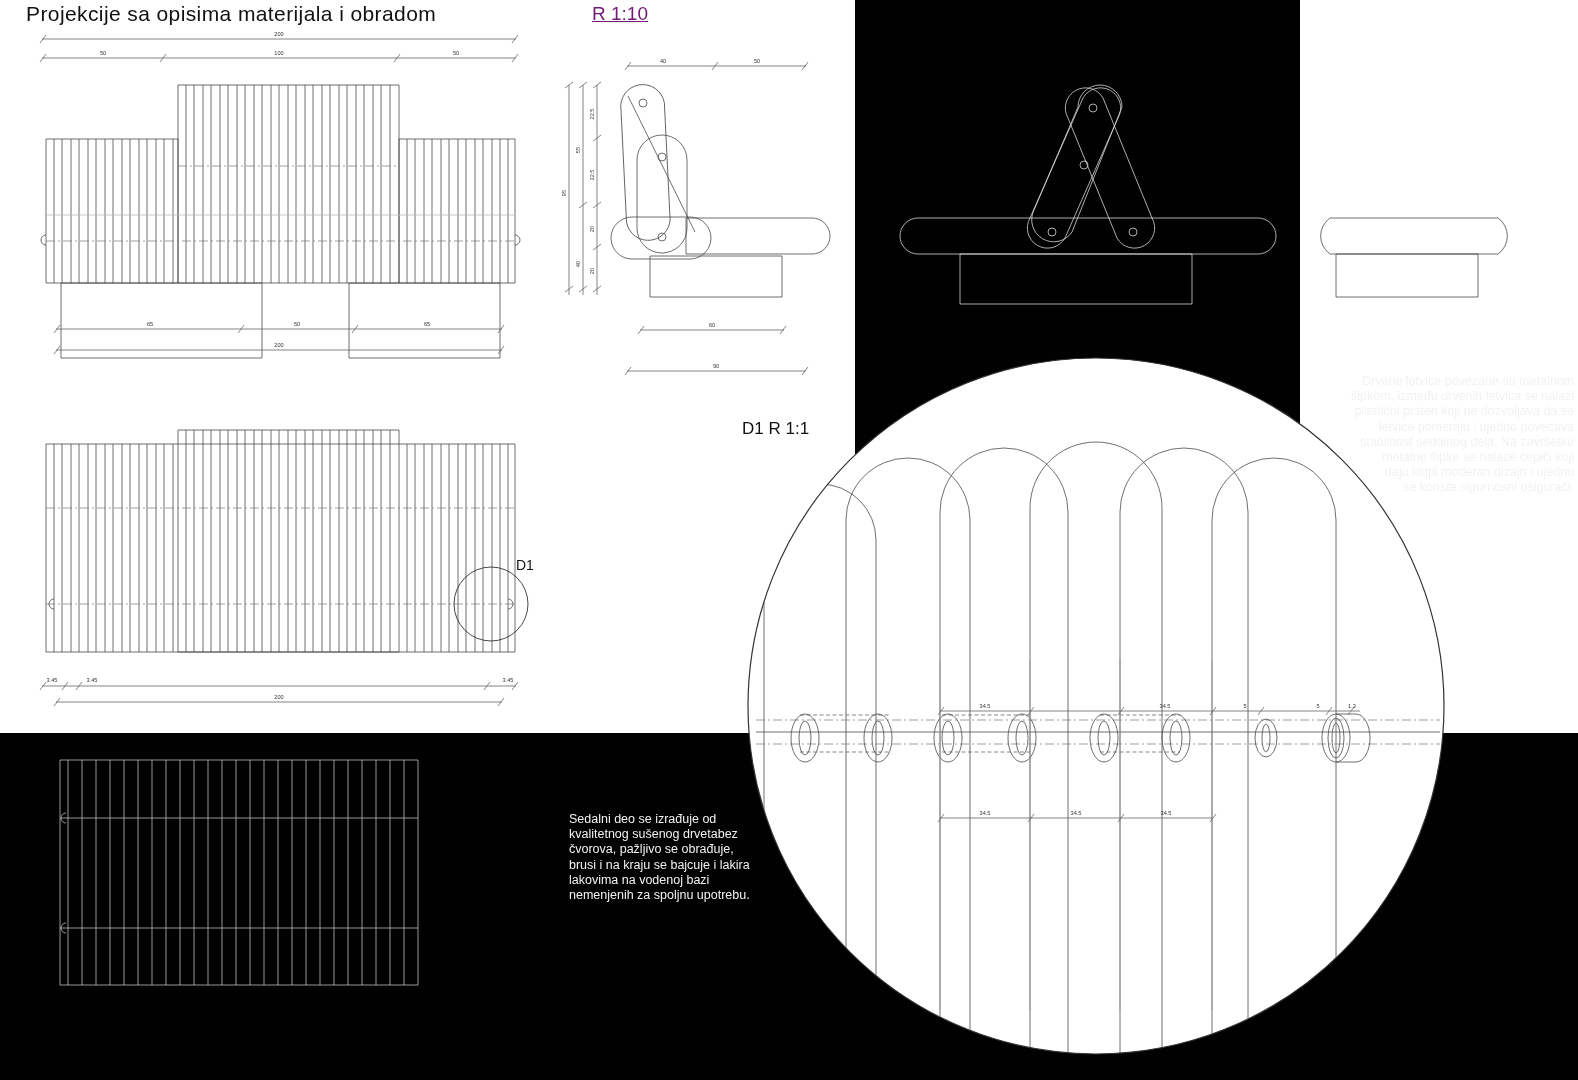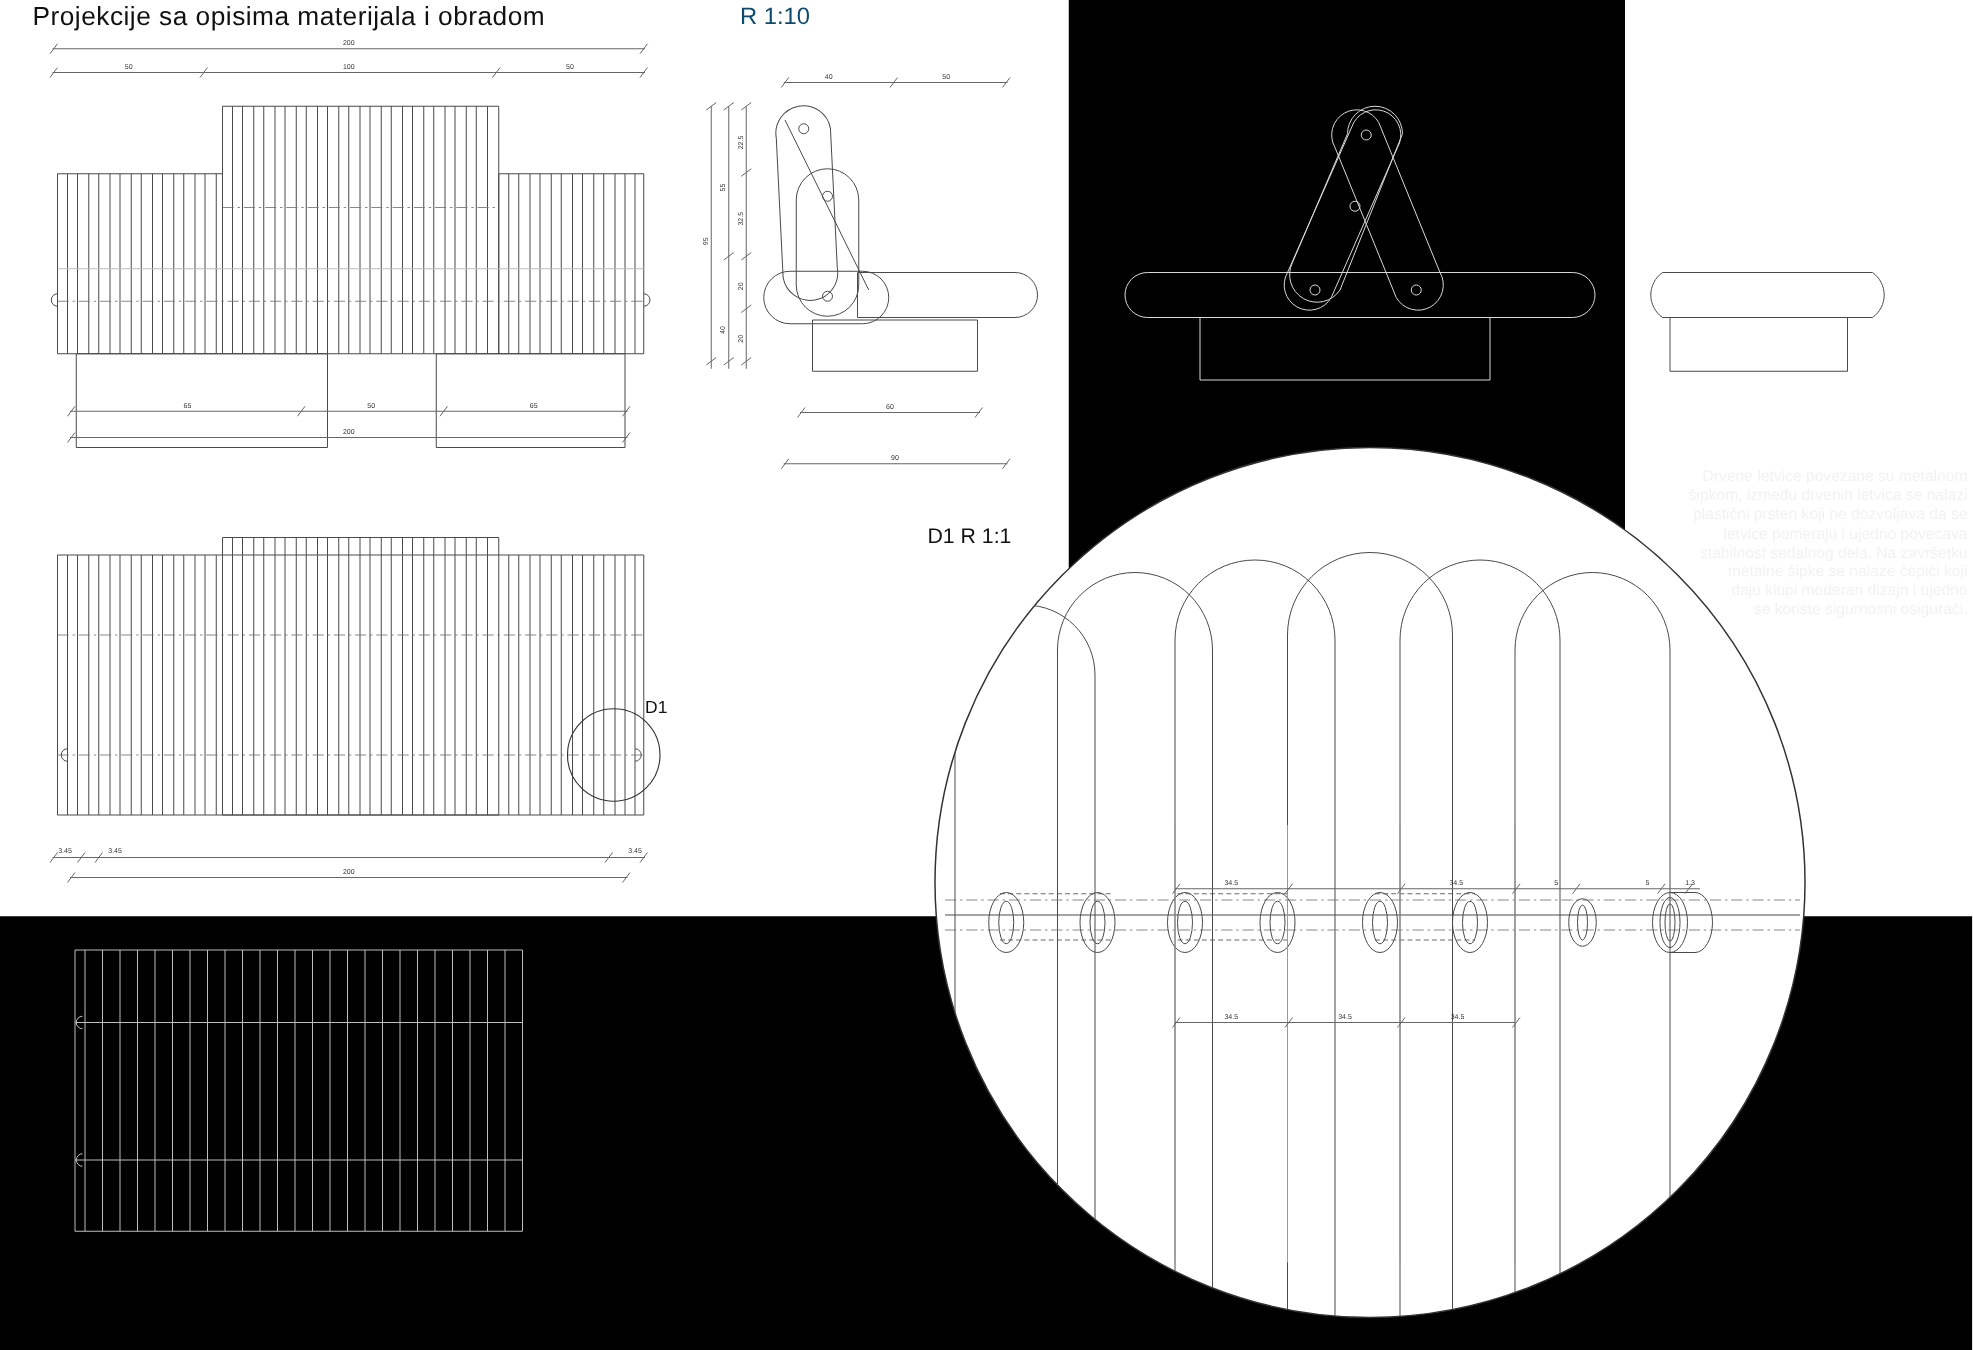--- a/index.html
+++ b/index.html
@@ -24,21 +24,21 @@
   #panel-bottom     { left: 0px;    top: 733px; width: 1578px; height: 347px; }
 
   
   #title-main {
     position: absolute; left: 26px; top: 2px;
     font-size: 21px; color: #111; letter-spacing: .4px;
     white-space: nowrap;
   }
   #title-scale {
     position: absolute; left: 592px; top: 3px;
-    font-size: 19px; color: #0c4a6e; white-space: nowrap;
+    font-size: 19px; color: #701a75; white-space: nowrap; text-decoration: underline;
   }
   #label-d1-scale {
     position: absolute; left: 742px; top: 419px;
     font-size: 17px; color: #111; white-space: nowrap;
   }
   #label-d1-callout {
     position: absolute; left: 516px; top: 557px;
     font-size: 14px; color: #111; white-space: nowrap; text-align: right;
   }
 
@@ -466,14 +466,20 @@
   <div id="label-d1-callout">D1</div>
 
   <div class="note" id="note-metal">Drvene letvice povezane su metalnom
 šipkom, između drvenih letvica se nalazi
 plastični prsten koji ne dozvoljava da se
 letvice pomeraju i ujedno povecava
 stabilnost sedalnog dela. Na završetku
 metalne šipke se nalaze čepiči koji
 daju klupi moderan dizajn i ujedno
 se koriste sigurnosni osigurači.</div>
+  <div class="note" id="note-seat">Sedalni deo se izrađuje od
+kvalitetnog sušenog drvetabez
+čvorova, pažljivo se obrađuje,
+brusi i na kraju se bajcuje i lakira
+lakovima na vodenoj bazi
+nemenjenih za spoljnu upotrebu.</div>
 
 </div>
 
 </body></html>

